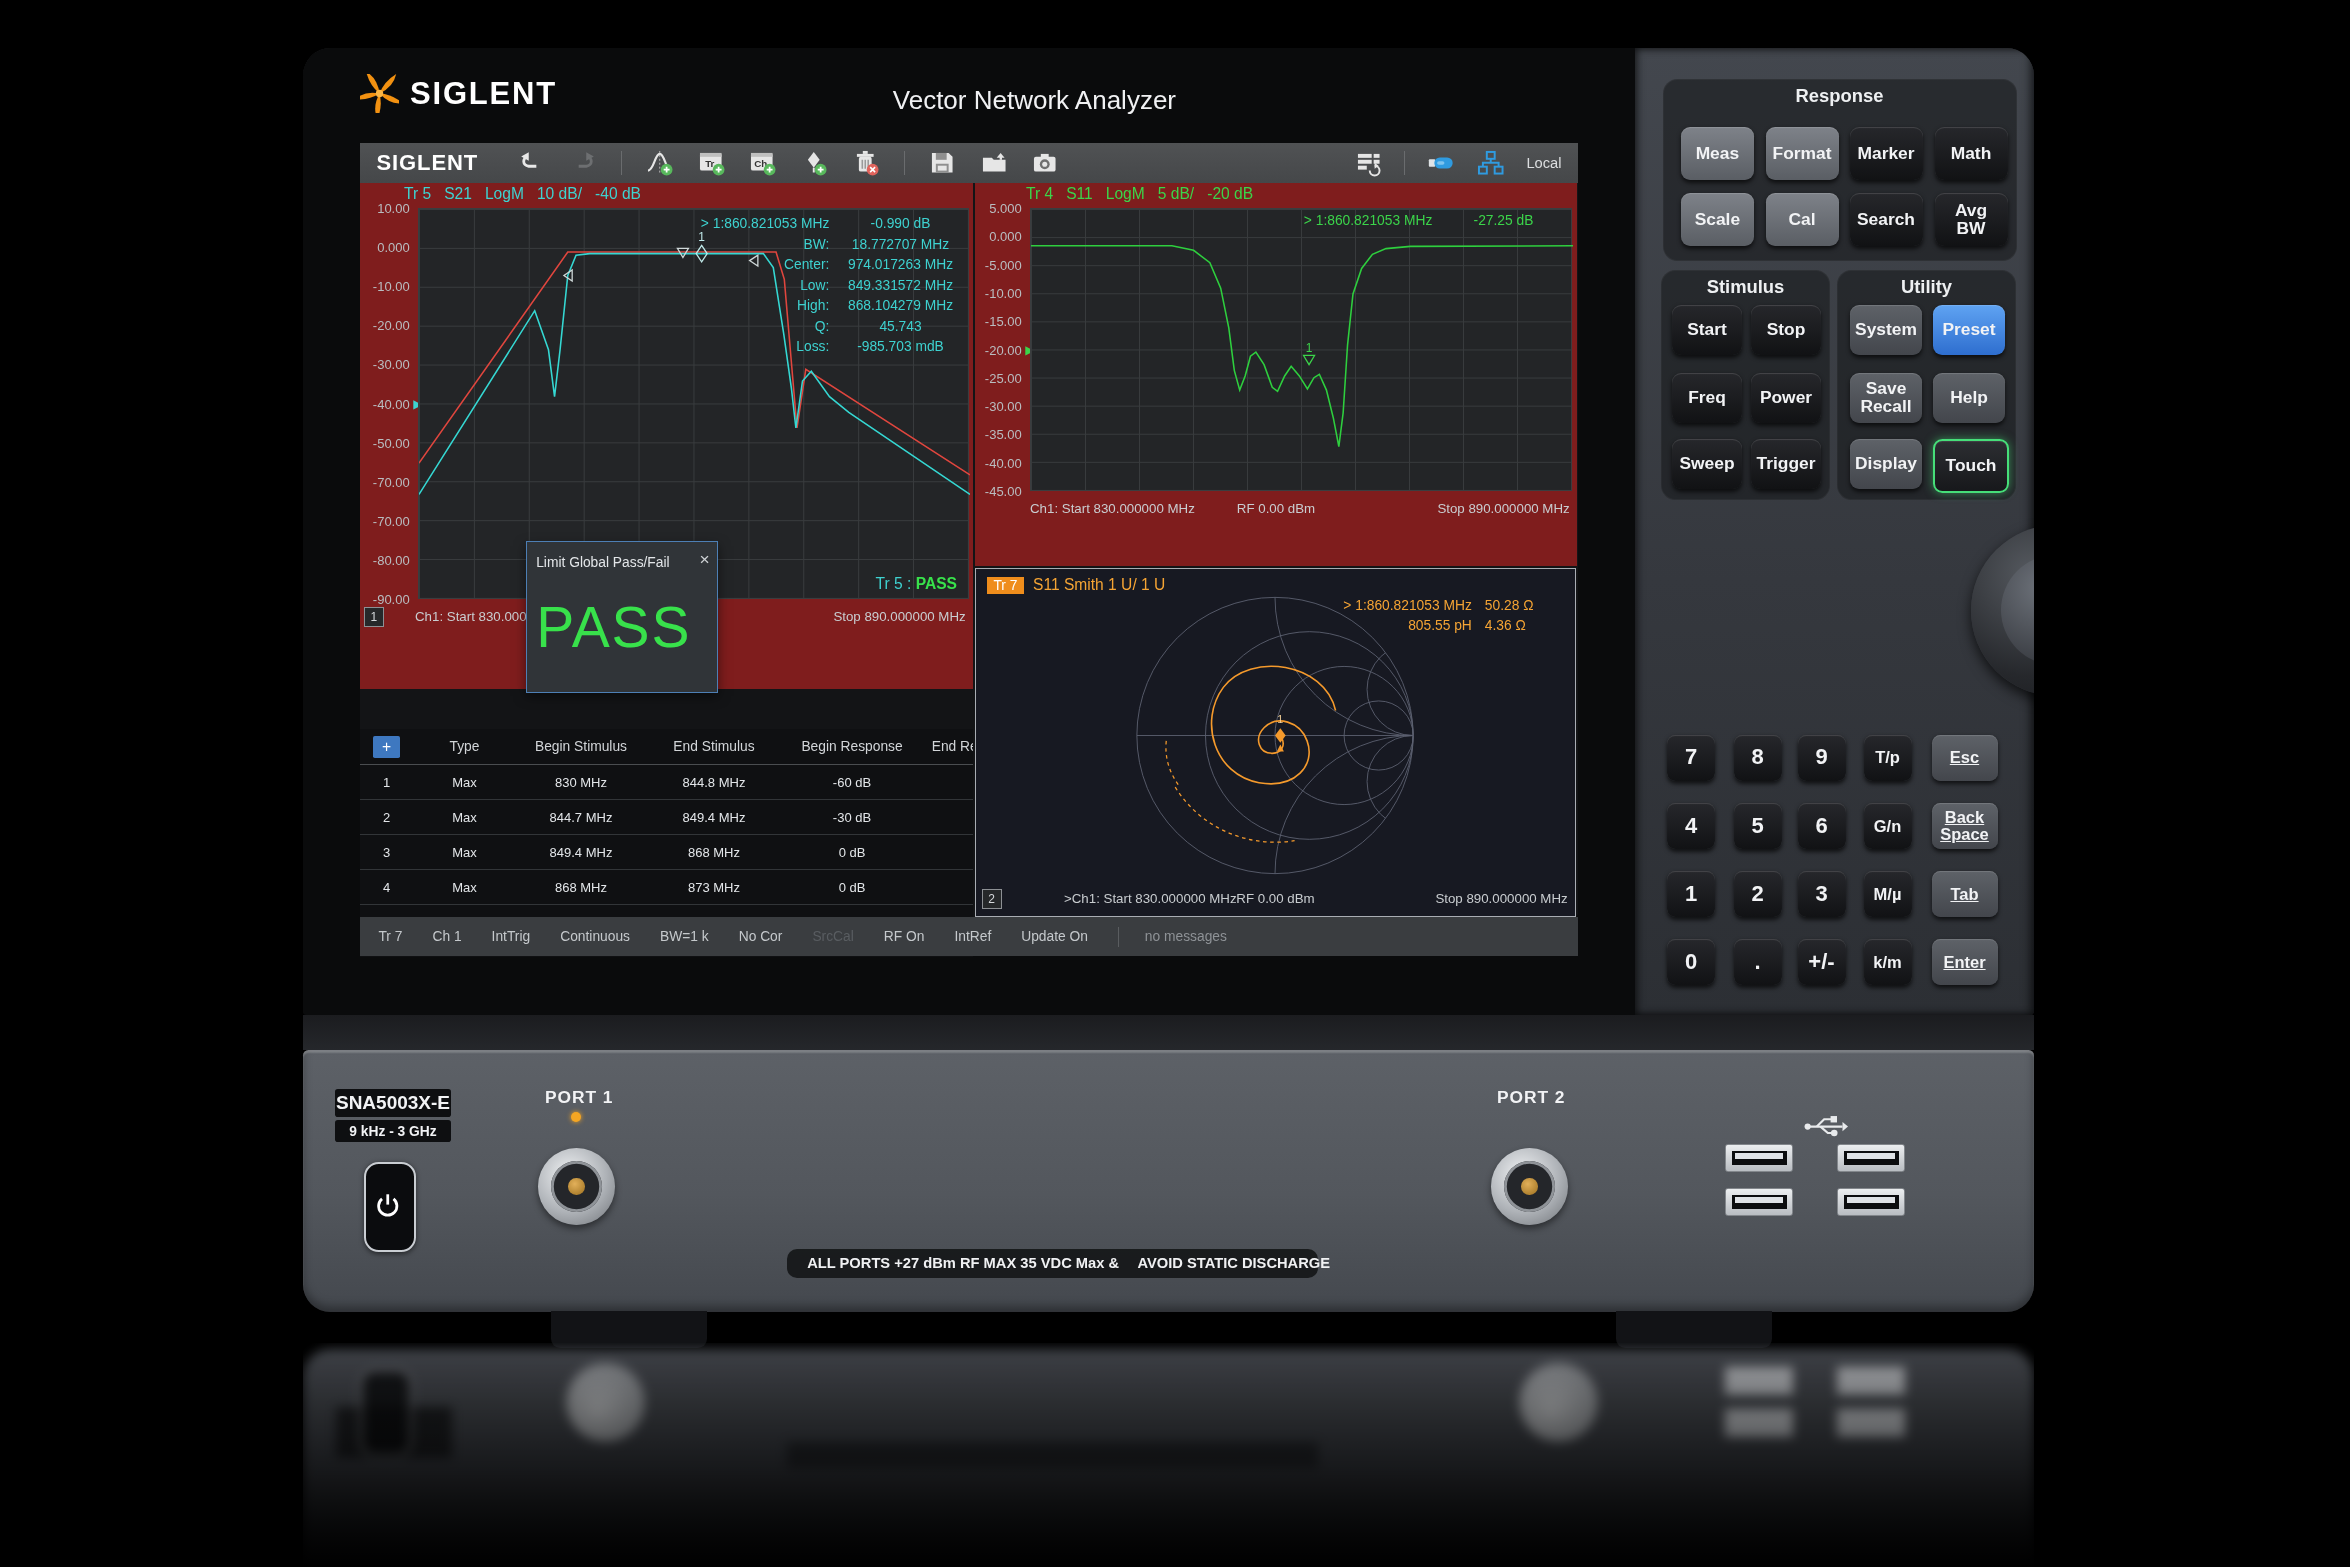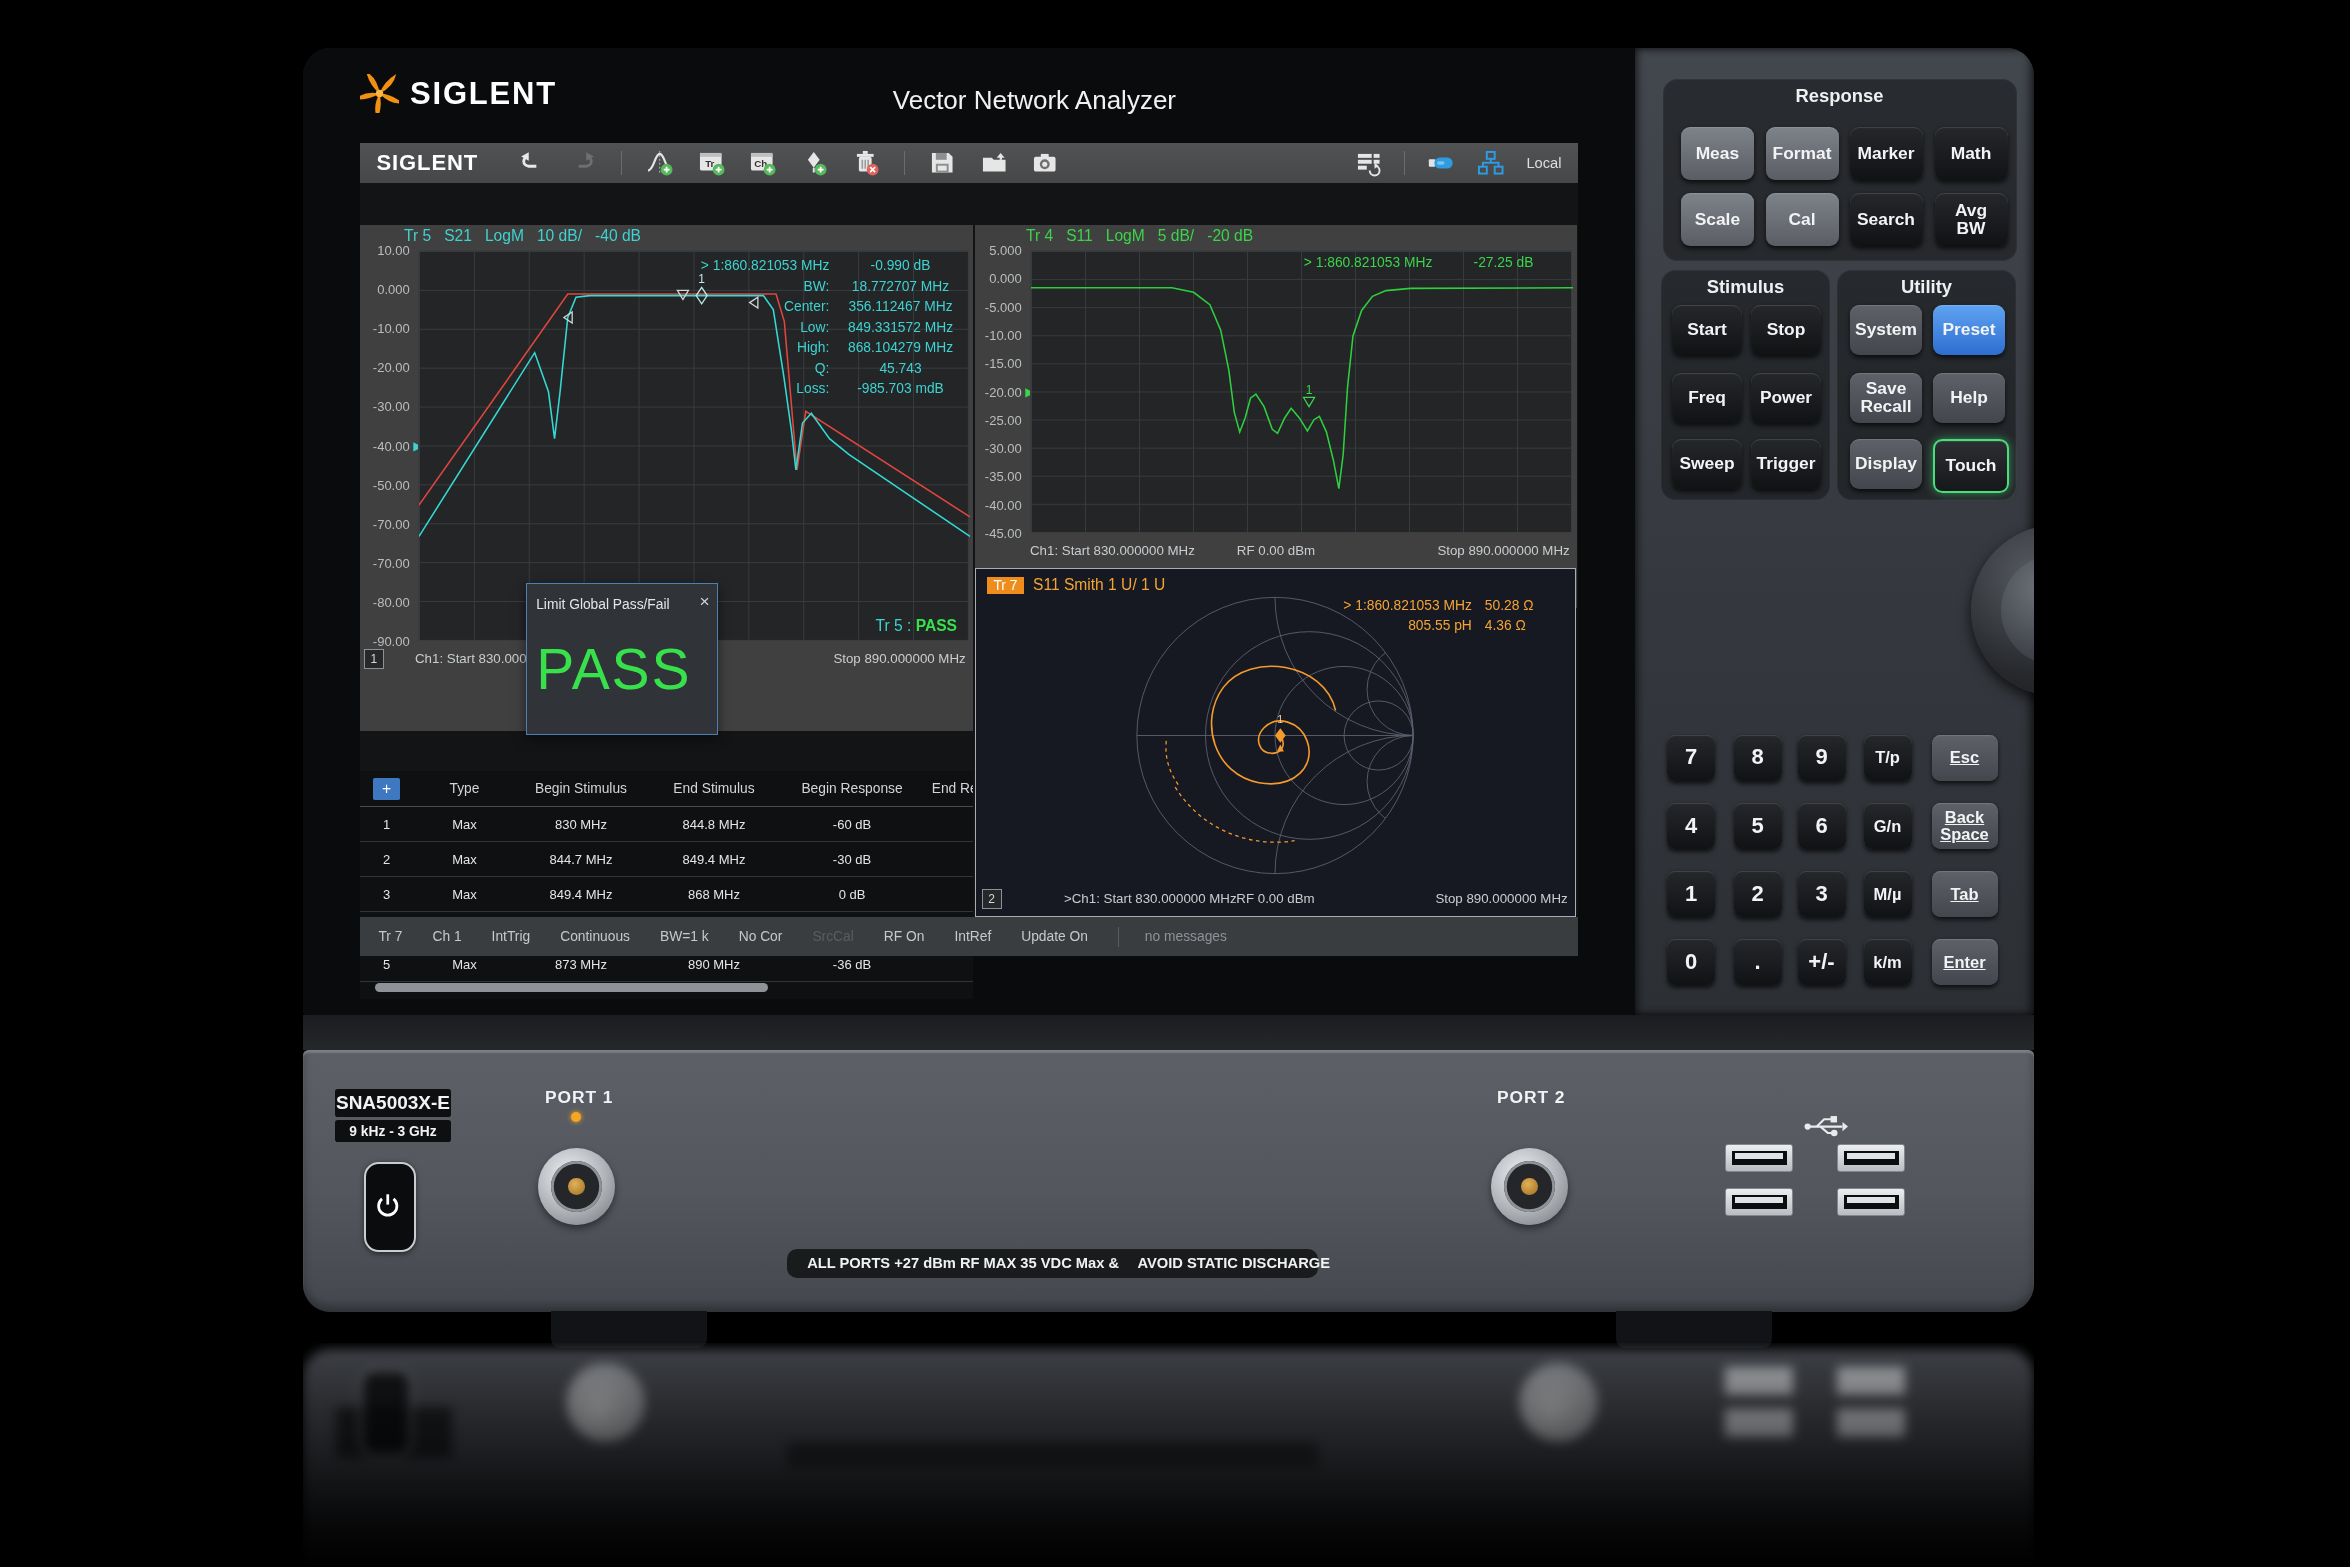--- a/index.html
+++ b/index.html
@@ -34,21 +34,21 @@
   .tb-local{color:#dcdee0;font-size:14.7px;}
 
   .scr-bottom{position:absolute;left:0;top:774px;width:1218px;height:39px;
               background:#3a3d40;display:flex;align-items:center;padding-left:18.4px;box-sizing:border-box;}
   .sb-item{color:#c5c9cc;font-size:13.8px;margin-right:30px;white-space:nowrap;}
   .sb-item.dim{color:#595d61;}
   .sb-sep{width:0.9px;height:20px;background:#5a5d60;margin-right:26px;}
   .sb-msg{color:#8e9296;font-size:13.8px;}
 
   
-  .chart{position:absolute;background:#404040;margin-top:42px;}
+  .chart{position:absolute;background:#7f1d1d;}
   .chart-hdr{position:absolute;left:44px;top:1.8px;font-size:15.6px;display:flex;gap:13px;font-weight:400;}
   .plot{position:absolute;background:#232527;border:0.9px solid #3a3d3f;box-sizing:border-box;
         background-image:linear-gradient(#383b3d 0.9px,transparent 0.9px),linear-gradient(90deg,#383b3d 0.9px,transparent 0.9px);
         background-size:10% 10%;}
   .plot svg{position:absolute;left:0;top:0;}
   .yaxis{position:absolute;}
   .ytick{position:absolute;right:7.3px;transform:translateY(-50%);font-size:13px;color:#b9bdc0;white-space:nowrap;}
   .yref{position:absolute;right:-5.5px;transform:translateY(-50%);font-size:12px;}
   .mreadout{position:absolute;display:flex;flex-direction:column;gap:5.5px;}
   .mline{display:flex;width:303px;}
@@ -342,21 +342,21 @@
                 <div class="mline">
                   <span class="ml">&gt; 1:860.821053 MHz</span>
                   <span class="mv">-0.990 dB</span>
                 </div>
                 <div class="mline">
                   <span class="ml">BW:</span>
                   <span class="mv">18.772707 MHz</span>
                 </div>
                 <div class="mline">
                   <span class="ml">Center:</span>
-                  <span class="mv">356.112467 MHz</span>
+                  <span class="mv">974.017263 MHz</span>
                 </div>
                 <div class="mline">
                   <span class="ml">Low:</span>
                   <span class="mv">849.331572 MHz</span>
                 </div>
                 <div class="mline">
                   <span class="ml">High:</span>
                   <span class="mv">868.104279 MHz</span>
                 </div>
                 <div class="mline">

